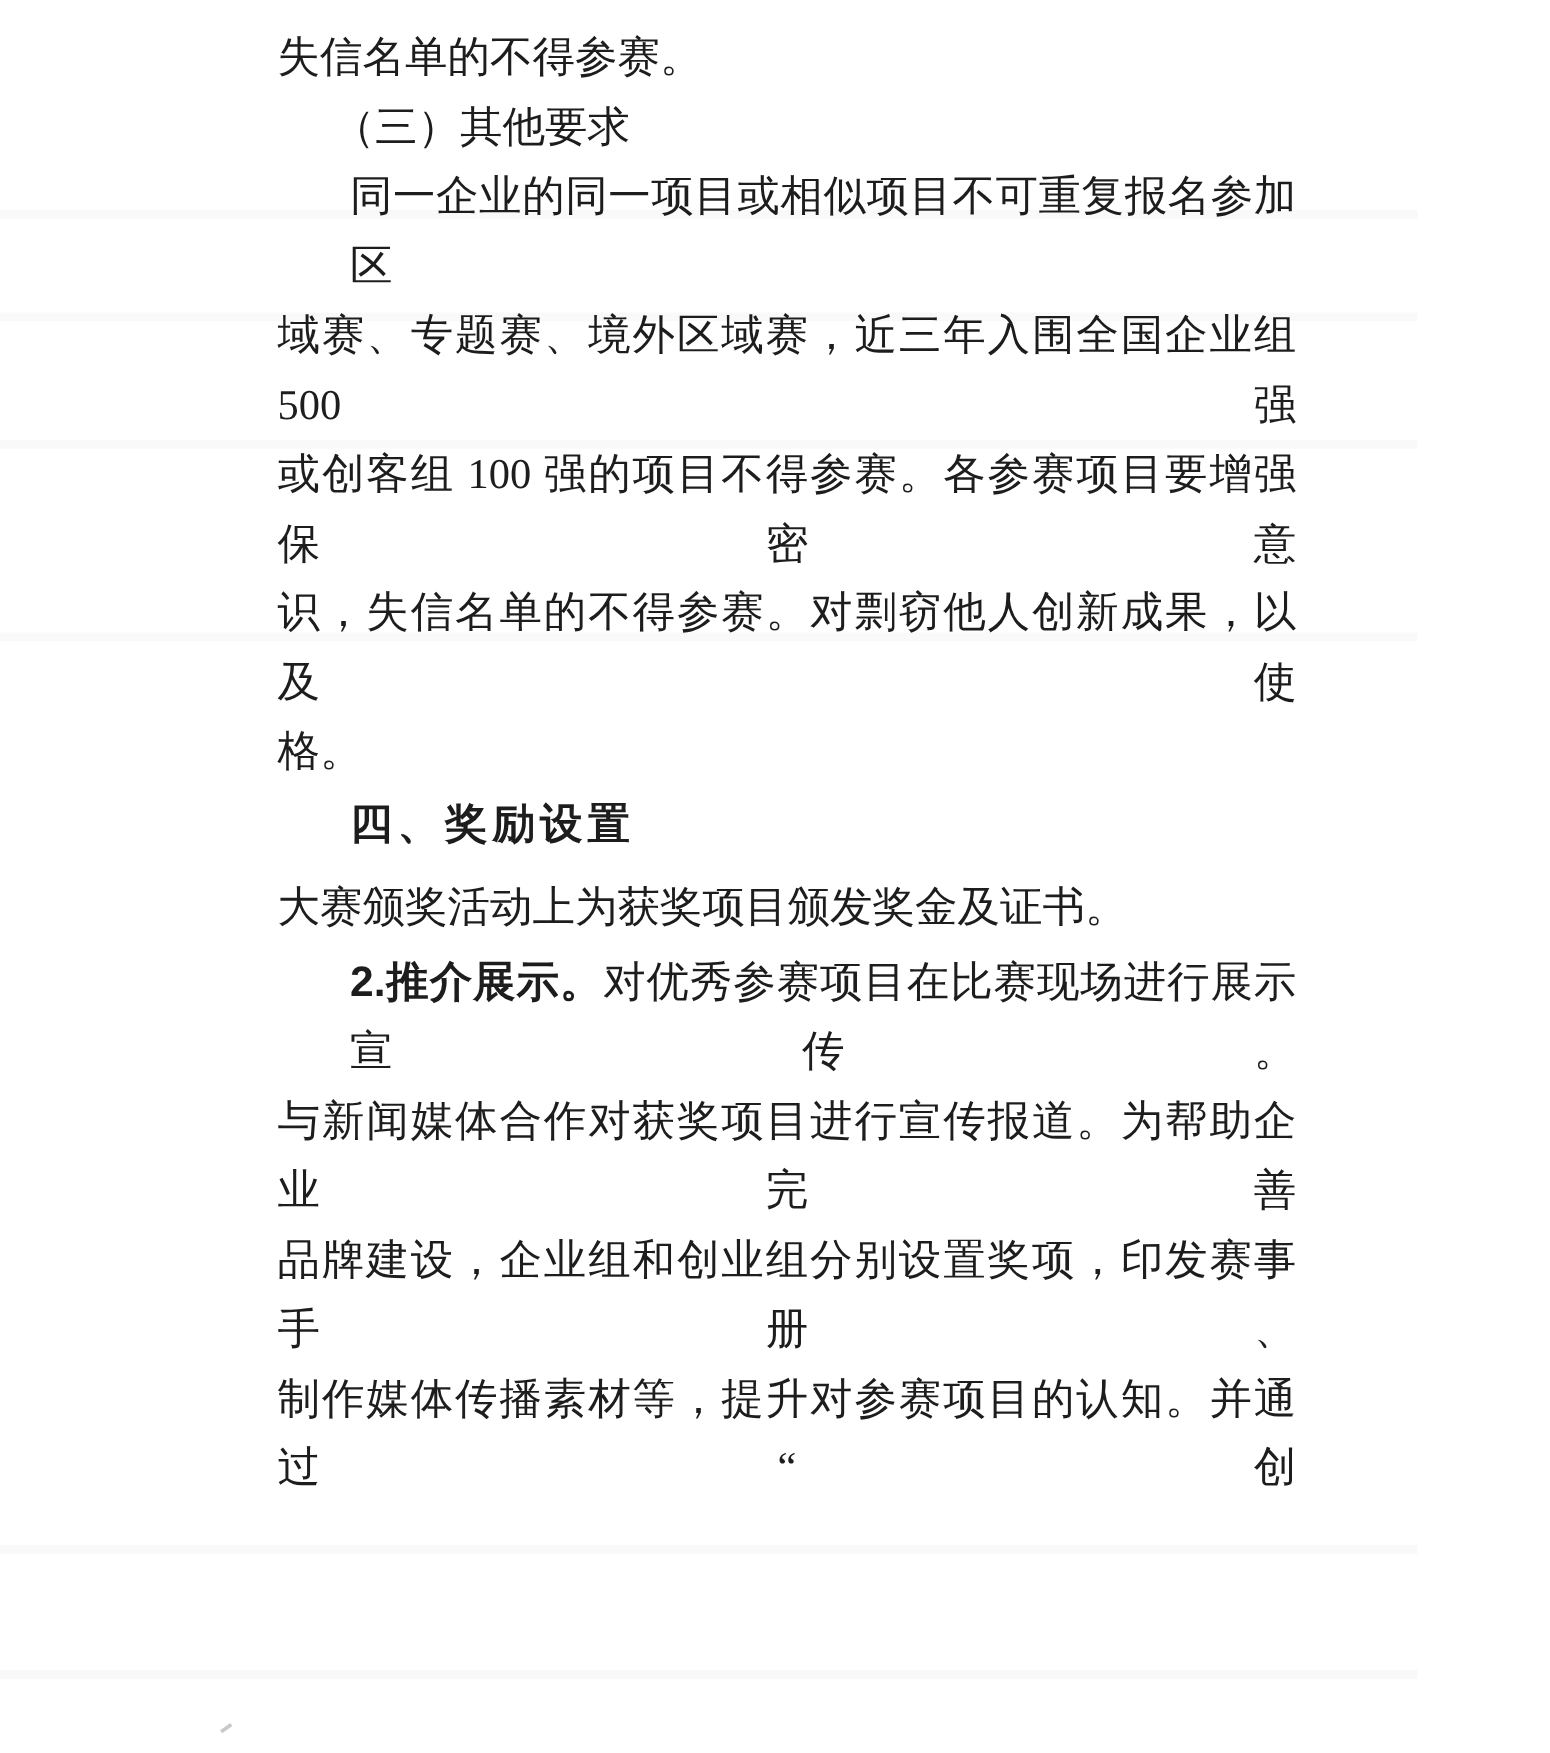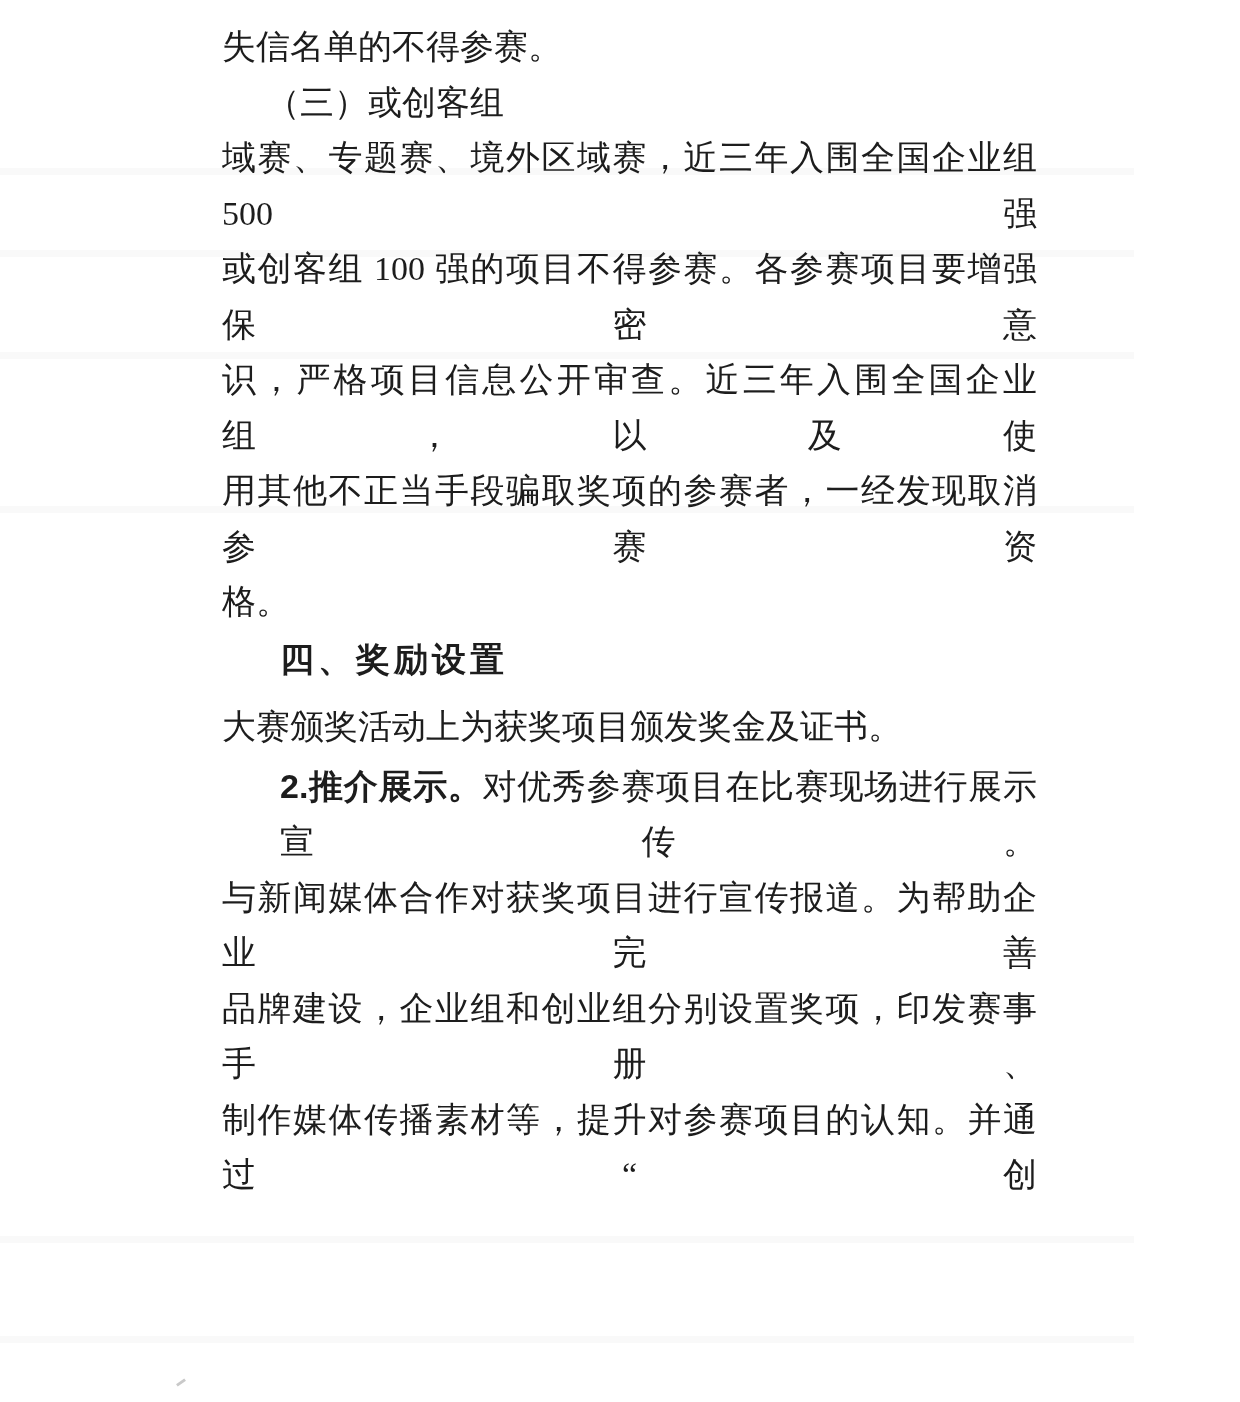--- a/index.html
+++ b/index.html
@@ -64,25 +64,25 @@
     background: #c9c9c9;
     transform: rotate(-35deg);
   }
 </style>
 </head>
 <body>
 
 <div class="page" style="background: rgb(255, 255, 255); color: rgb(29, 29, 29);">
   <div class="content" id="doc-content">
       <div class="line"><span>失信名单的不得参赛。</span></div>
-      <div class="line indent-paren"><span>（三）或创客组</span></div>
+      <div class="line indent-paren"><span>（三）其他要求</span></div>
+      <div class="line justify indent-std"><span>同一企业的同一项目或相似项目不可重复报名参加区</span></div>
       <div class="line justify"><span>域赛、专题赛、境外区域赛，近三年入围全国企业组 500 强</span></div>
       <div class="line justify"><span>或创客组 100 强的项目不得参赛。各参赛项目要增强保密意</span></div>
-      <div class="line justify"><span>识，严格项目信息公开审查。近三年入围全国企业组，以及使</span></div>
-      <div class="line justify"><span>用其他不正当手段骗取奖项的参赛者，一经发现取消参赛资</span></div>
+      <div class="line justify"><span>识，失信名单的不得参赛。对剽窃他人创新成果，以及使</span></div>
       <div class="line"><span>格。</span></div>
       <div class="line heading"><span>四、奖励设置</span></div>
       <div class="line"><span>大赛颁奖活动上为获奖项目颁发奖金及证书。</span></div>
       <div class="line justify indent-std gap-para"><span class="seg-bold">2.推介展示。</span><span>对优秀参赛项目在比赛现场进行展示宣传。</span></div>
       <div class="line justify"><span>与新闻媒体合作对获奖项目进行宣传报道。为帮助企业完善</span></div>
       <div class="line justify"><span>品牌建设，企业组和创业组分别设置奖项，印发赛事手册、</span></div>
       <div class="line justify"><span>制作媒体传播素材等，提升对参赛项目的认知。并通过“创</span></div>
     </div>
   <div id="artifact-layer">
       <div class="scan-band" style="top: 168px;"></div>

